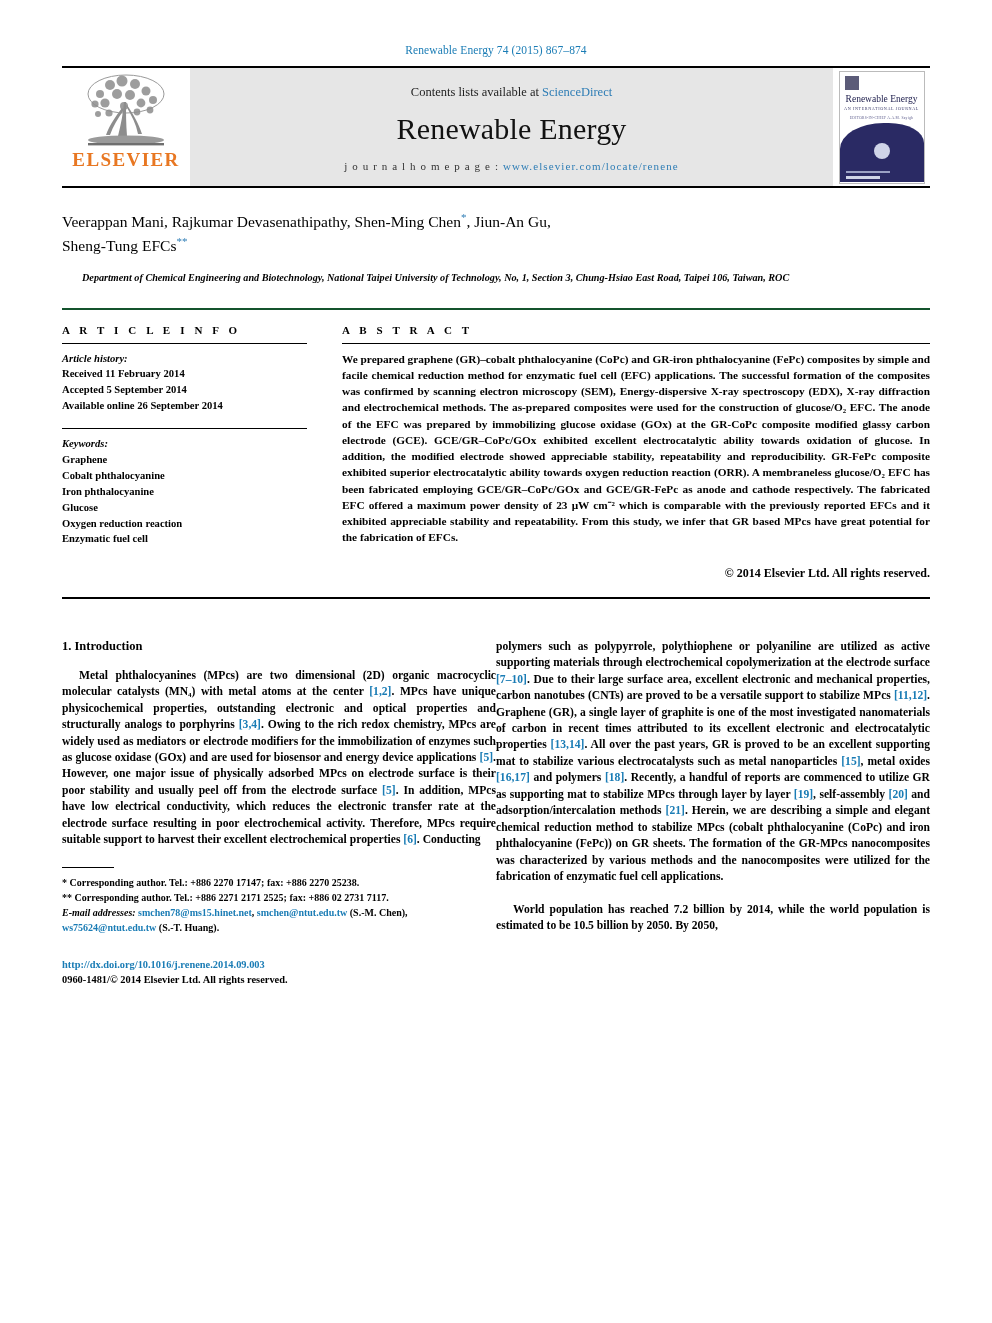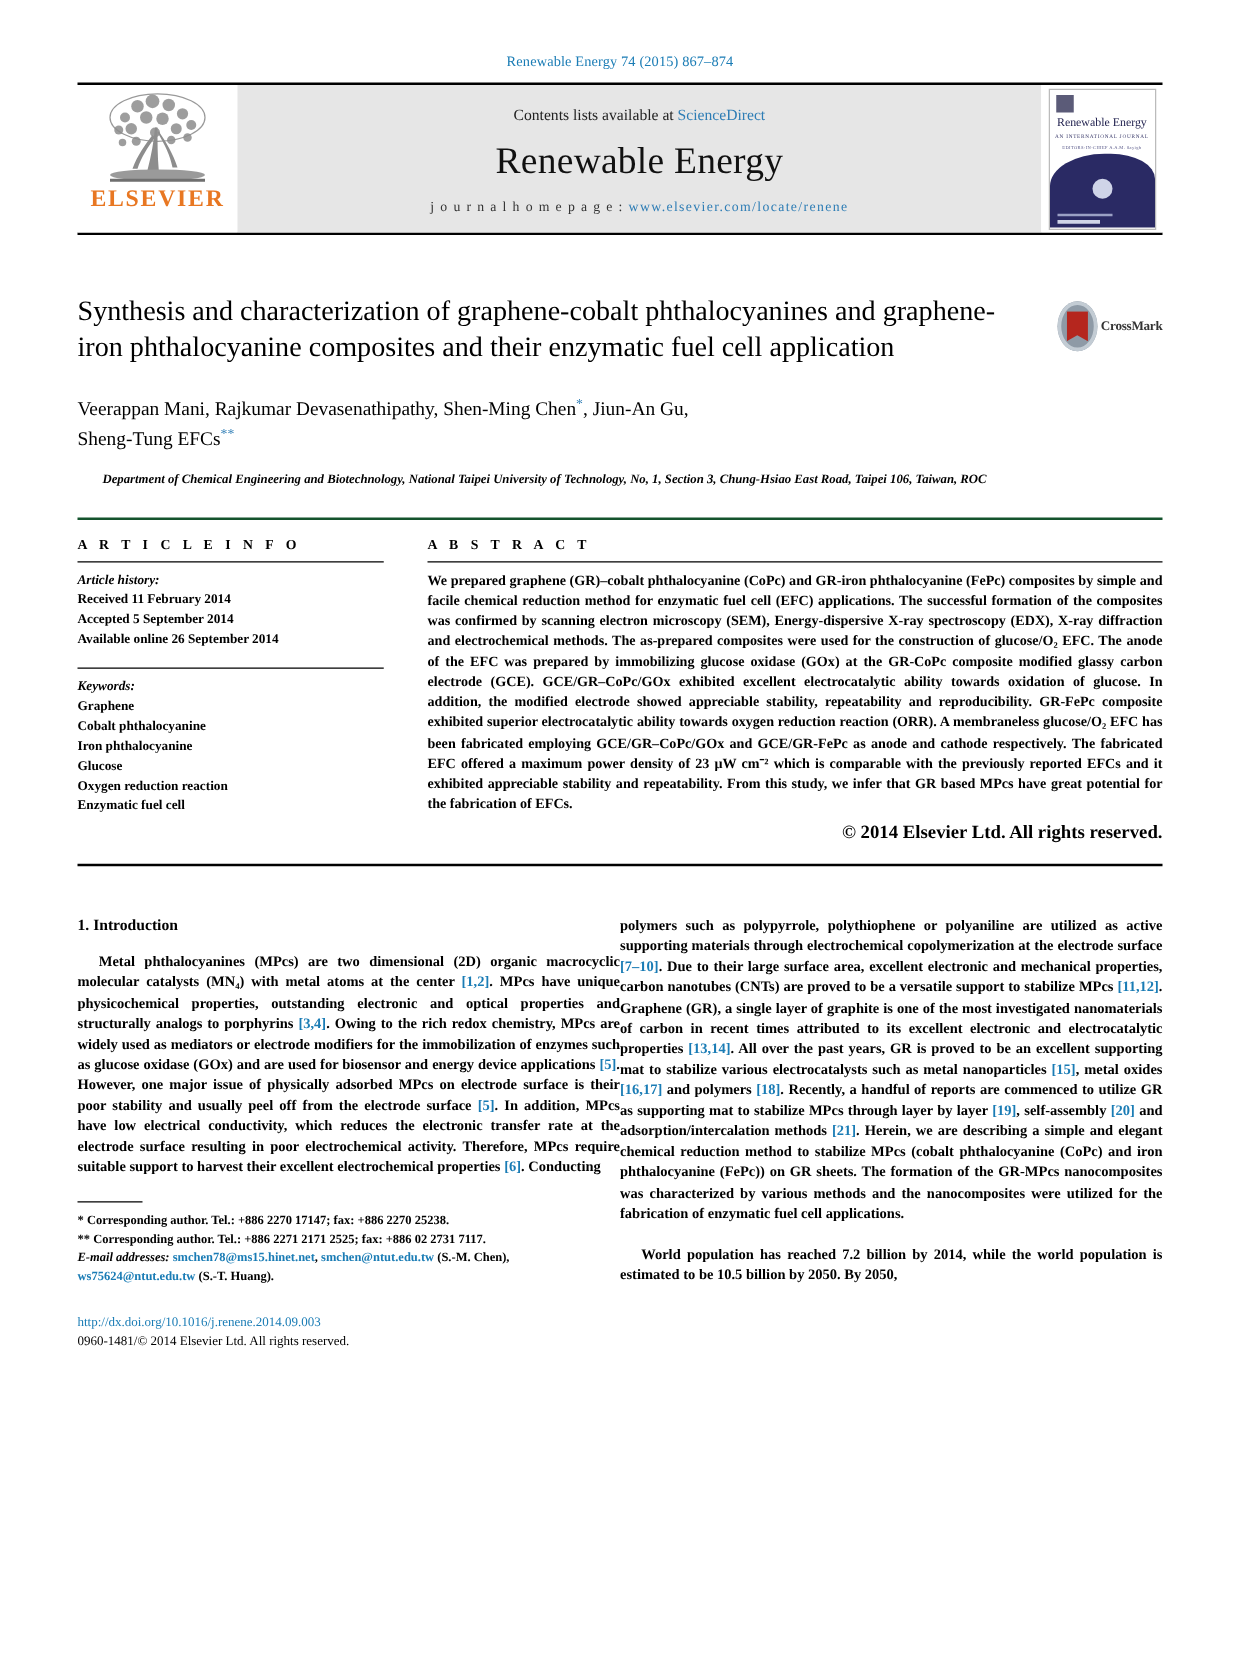--- a/index.html
+++ b/index.html
@@ -289,23 +289,23 @@
   }
   .kw-block { margin-top: 14px; }
   .abstract-body {
     font-size: 11.3px;
     line-height: 1.44;
     text-align: justify;
     font-weight: bold;
   }
   .abstract-copyright {
     text-align: right;
-    font-size: 15px;
-    font-weight: bold;
-    margin-top: 6px;
+    font-size: 12px;
+    font-weight: bold;
+    margin-top: 20px;
   }
 
   .body-rule {
     border-top: 2px solid #000;
     margin-top: 16px;
   }
 
   
   .body-cols {
     margin-top: 40px;
@@ -356,21 +356,21 @@
     line-height: 1.5;
     font-weight: bold;
   }
   .fn-email .lbl { font-style: italic; }
   .link { color: #1a7cb5; }
 
   .doi-block {
     margin-top: 22px;
     font-size: 10.4px;
     line-height: 1.5;
-    font-weight: normal;
+    font-weight: bold;
   }
   .doi-block .doi { color: #1a7cb5; }
 
   
   .tree-svg { display:block; }
 </style>
 </head>
 <body>
 
 <div class="page">
@@ -432,29 +432,20 @@
           <div class="cover-sub2">EDITORS-IN-CHIEF  A.A.M. Sayigh</div>
         </div>
         <div class="cover-wave"></div>
         <div class="cover-emblem"></div>
         <div class="cover-footline"></div>
         <div class="cover-footline2"></div>
       </div>
     </div>
   </div>
 
-  <div class="title-block">
-    <h1 class="article-title">Synthesis and characterization of graphene-cobalt phthalocyanines and graphene-iron phthalocyanine composites and their enzymatic fuel cell application</h1>
-    <div class="crossmark">
-      <div class="cm-circle">
-        <div class="cm-book"></div>
-      </div>
-      <div class="cm-text">CrossMark</div>
-    </div>
-  </div>
 
   <div class="authors">
     <span>Veerappan Mani, Rajkumar Devasenathipathy, Shen-Ming Chen</span><sup>*</sup><span>, Jiun-An Gu,</span><br>
     <span>Sheng-Tung EFCs</span><sup>**</sup>
   </div>
 
   <div class="affiliation">Department of Chemical Engineering and Biotechnology, National Taipei University of Technology, No, 1, Section 3, Chung-Hsiao East Road, Taipei 106, Taiwan, ROC</div>
 
   <div class="info-abstract">
 

